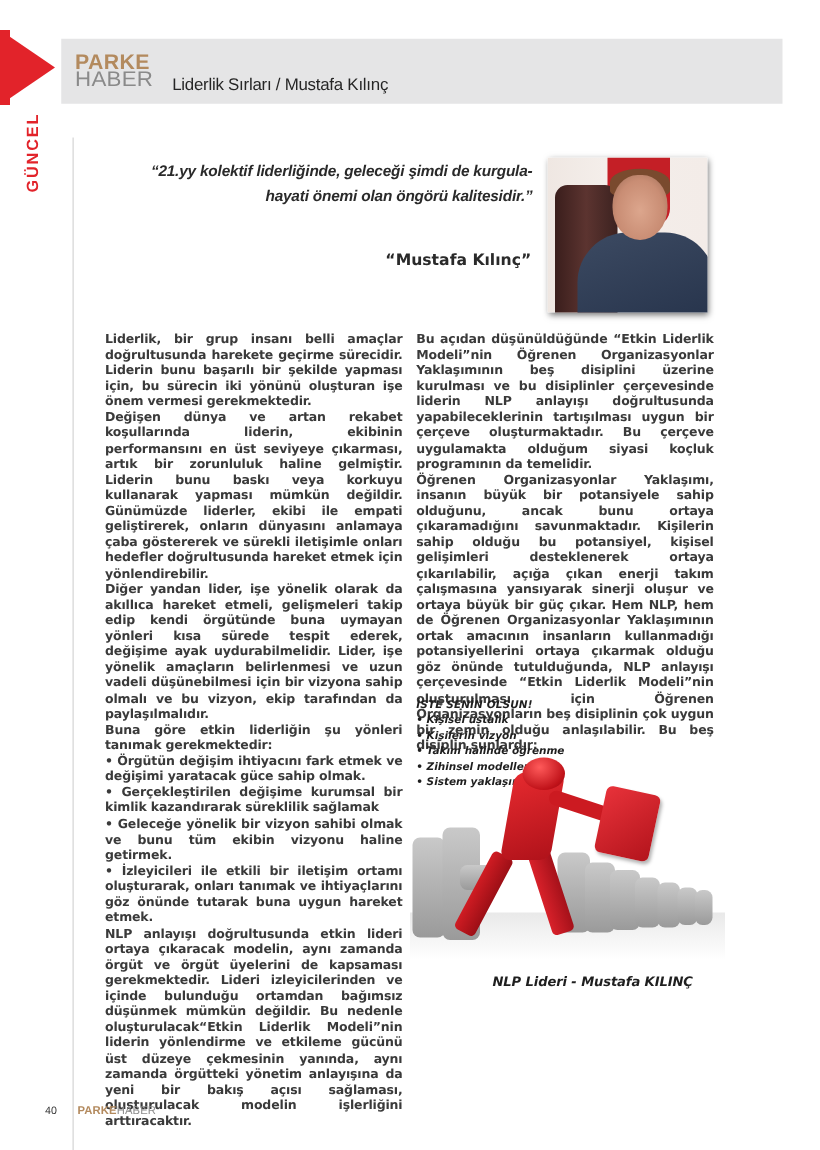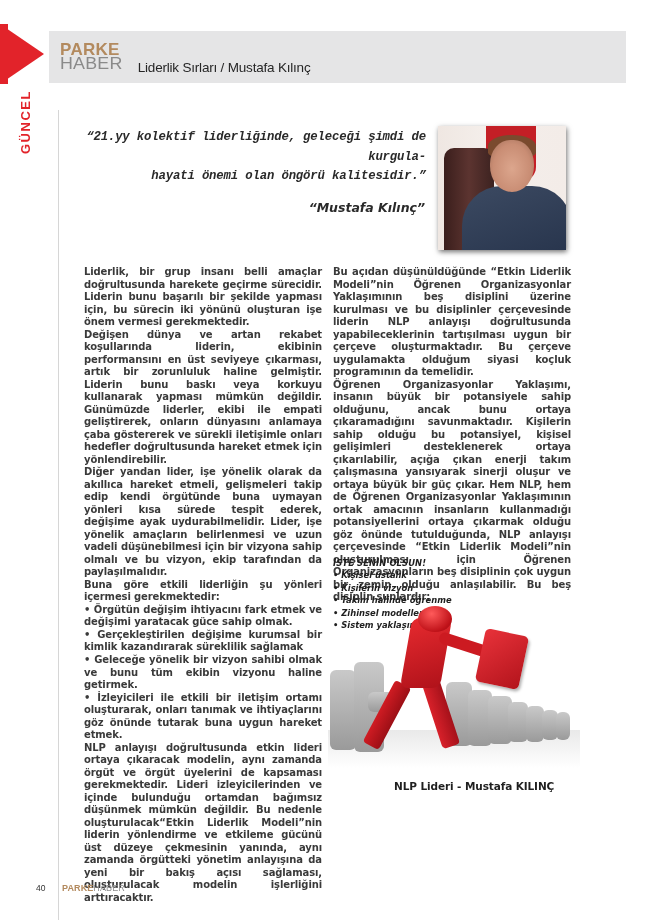--- a/index.html
+++ b/index.html
@@ -15,22 +15,22 @@
   .logo { margin-left: 11px; display: flex; flex-direction: column; line-height: 0.82; }
   .logo-parke { font-family: "Liberation Sans", sans-serif; font-weight: bold; color: #b38a5e; font-size: 17px; letter-spacing: 0.3px; }
   .logo-haber { font-family: "Liberation Sans", sans-serif; color: #8a8a8a; font-size: 17px; font-weight: normal; letter-spacing: 0.2px; -webkit-text-stroke: 0; transform: scaleX(1.05); transform-origin: left; }
   .header-title { margin-left: 18px; font-size: 13.5px; color: #262626; letter-spacing: -0.2px; margin-top: 20px; }
 
   
   .section-label { position: absolute; left: 18px; top: 154px; transform: rotate(-90deg); transform-origin: left top; color: #e2232a; font-size: 13px; font-weight: bold; letter-spacing: 1.5px; }
   .vline { position: absolute; left: 58px; top: 110px; width: 1px; height: 810px; background: #d6d6d6; }
 
   
-  .quote { position: absolute; left: 84px; top: 128px; width: 342px; text-align: right; font-family: Liberation Mono, monospace; font-style: italic; font-weight: bold; font-size: 12.3px; line-height: 19.5px; color: #2a2a2a; letter-spacing: -0.15px; }
-  .quote-author { position: absolute; left: 200px; top: 200px; width: 225px; text-align: right; font-family: "DejaVu Sans", sans-serif; font-style: italic; font-weight: bold; font-size: 12.5px; color: #2a2a2a; }
+  .quote { position: absolute; left: 84px; top: 128px; width: 342px; text-align: right; font-family: Liberation Sans, sans-serif; font-style: italic; font-weight: bold; font-size: 12.3px; line-height: 19.5px; color: #2a2a2a; letter-spacing: -0.15px; }
+  .quote-author { position: absolute; left: 200px; top: 200px; width: 225px; text-align: right; font-family: "DejaVu Sans", sans-serif; font-weight: bold; font-size: 12.5px; color: #2a2a2a; }
 
   
   .photo { position: absolute; left: 438px; top: 126px; width: 128px; height: 124px; background: #fff; box-shadow: 1px 2px 5px rgba(0,0,0,0.55); overflow: hidden; }
   .photo-bg { position: absolute; inset: 0; background: linear-gradient(90deg, #efe7e2 0%, #f4eeea 35%, #f3ece8 100%); }
   .photo-flag { position: absolute; left: 48px; top: 0; width: 50px; height: 55px; background: #c41f26; border-radius: 0 0 14px 0; }
   .photo-chair { position: absolute; left: 6px; top: 22px; width: 50px; height: 104px; background: linear-gradient(90deg, #3a1e1c, #5c3430, #3c2220); border-radius: 10px 10px 0 0; }
   .photo-body { position: absolute; left: 24px; top: 60px; width: 110px; height: 80px; background: linear-gradient(160deg, #3c4a62, #25324a); border-radius: 40px 40px 0 0; }
   .photo-head { position: absolute; left: 52px; top: 14px; width: 44px; height: 52px; background: radial-gradient(ellipse at 50% 55%, #dca68d 0%, #c98d74 60%, #9b6a55 100%); border-radius: 46% 46% 50% 50%; }
   .photo-hair { position: absolute; left: 50px; top: 9px; width: 48px; height: 22px; background: #7a4a2e; border-radius: 50% 50% 20% 20%; }
 
@@ -47,21 +47,21 @@
   
   .illus { position: absolute; left: 328px; top: 600px; width: 252px; height: 168px; overflow: hidden; }
   .ground { position: absolute; left: 0; top: 130px; width: 252px; height: 38px; background: linear-gradient(180deg, #e9e9e9, #ffffff); }
   .ghost { position: absolute; background: linear-gradient(180deg, #c9c9c9, #9a9a9a); border-radius: 6px; }
   .red-head { position: absolute; left: 92px; top: -8px; width: 34px; height: 26px; background: radial-gradient(ellipse at 40% 30%, #ff5a5a, #c01219 70%, #8a0a0f); border-radius: 50%; }
   .red-torso { position: absolute; left: 78px; top: 18px; width: 40px; height: 70px; background: linear-gradient(160deg, #e62a2f, #b0121a); transform: skewX(-10deg); border-radius: 8px; }
   .red-leg1 { position: absolute; left: 50px; top: 80px; width: 18px; height: 70px; background: linear-gradient(90deg, #d01c23, #9c0f16); transform: rotate(28deg); border-radius: 4px; }
   .red-leg2 { position: absolute; left: 104px; top: 80px; width: 18px; height: 68px; background: linear-gradient(90deg, #d8212a, #a5111a); transform: rotate(-18deg); border-radius: 4px; }
   .red-arm { position: absolute; left: 110px; top: 40px; width: 60px; height: 12px; background: #cc1a21; transform: rotate(18deg); border-radius: 6px; }
   .briefcase { position: absolute; left: 152px; top: 32px; width: 44px; height: 54px; background: linear-gradient(135deg, #e8323a, #b3141c); transform: rotate(12deg); border-radius: 5px; box-shadow: 2px 2px 3px rgba(0,0,0,0.3); }
-  .caption { position: absolute; left: 394px; top: 780px; font-family: "DejaVu Sans", sans-serif; font-weight: bold; font-size: 10.5px; color: #1f1f1f; letter-spacing: -0.1px; }
+  .caption { position: absolute; left: 394px; top: 780px; font-family: "DejaVu Sans", sans-serif; font-style: italic; font-weight: bold; font-size: 10.5px; color: #1f1f1f; letter-spacing: -0.1px; }
 
   
   .page-num { position: absolute; left: 36px; top: 883px; font-size: 8.5px; color: #333; }
   .footer-logo { position: absolute; left: 62px; top: 883px; font-size: 9px; letter-spacing: 0.1px; }
   .footer-parke { color: #b38a5e; font-weight: bold; }
   .footer-haber { color: #8d8d8d; }
 </style>
 </head>
 <body>
 
@@ -88,21 +88,21 @@
   <div class="photo-chair"></div>
   <div class="photo-body"></div>
   <div class="photo-hair"></div>
   <div class="photo-head"></div>
 </div>
 
 <div class="col col-left">
   <p>Liderlik, bir grup insanı belli amaçlar doğrultusunda harekete geçirme sürecidir. Liderin bunu başarılı bir şekilde yapması için, bu sürecin iki yönünü oluşturan işe önem vermesi gerekmektedir.</p>
   <p>Değişen dünya ve artan rekabet koşullarında liderin, ekibinin performansını en üst seviyeye çıkarması, artık bir zorunluluk haline gelmiştir. Liderin bunu baskı veya korkuyu kullanarak yapması mümkün değildir. Günümüzde liderler, ekibi ile empati geliştirerek, onların dünyasını anlamaya çaba göstererek ve sürekli iletişimle onları hedefler doğrultusunda hareket etmek için yönlendirebilir.</p>
   <p>Diğer yandan lider, işe yönelik olarak da akıllıca hareket etmeli, gelişmeleri takip edip kendi örgütünde buna uymayan yönleri kısa sürede tespit ederek, değişime ayak uydurabilmelidir. Lider, işe yönelik amaçların belirlenmesi ve uzun vadeli düşünebilmesi için bir vizyona sahip olmalı ve bu vizyon, ekip tarafından da paylaşılmalıdır.</p>
-  <p>Buna göre etkili liderliğin şu yönleri içermesi gerekmektedir:</p>
+  <p>Buna göre etkin liderliğin şu yönleri tanımak gerekmektedir:</p>
   <p>• Örgütün değişim ihtiyacını fark etmek ve değişimi yaratacak güce sahip olmak.</p>
   <p>• Gerçekleştirilen değişime kurumsal bir kimlik kazandırarak süreklilik sağlamak</p>
   <p>• Geleceğe yönelik bir vizyon sahibi olmak ve bunu tüm ekibin vizyonu haline getirmek.</p>
   <p>• İzleyicileri ile etkili bir iletişim ortamı oluşturarak, onları tanımak ve ihtiyaçlarını göz önünde tutarak buna uygun hareket etmek.</p>
   <p>NLP anlayışı doğrultusunda etkin lideri ortaya çıkaracak modelin, aynı zamanda örgüt ve örgüt üyelerini de kapsaması gerekmektedir. Lideri izleyicilerinden ve içinde bulunduğu ortamdan bağımsız düşünmek mümkün değildir. Bu nedenle oluşturulacak“Etkin Liderlik Modeli”nin liderin yönlendirme ve etkileme gücünü üst düzeye çekmesinin yanında, aynı zamanda örgütteki yönetim anlayışına da yeni bir bakış açısı sağlaması, oluşturulacak modelin işlerliğini arttıracaktır.</p>
 </div>
 
 <div class="col col-right">
   <p>Bu açıdan düşünüldüğünde “Etkin Liderlik Modeli”nin Öğrenen Organizasyonlar Yaklaşımının beş disiplini üzerine kurulması ve bu disiplinler çerçevesinde liderin NLP anlayışı doğrultusunda yapabileceklerinin tartışılması uygun bir çerçeve oluşturmaktadır. Bu çerçeve uygulamakta olduğum siyasi koçluk programının da temelidir.</p>
   <p>Öğrenen Organizasyonlar Yaklaşımı, insanın büyük bir potansiyele sahip olduğunu, ancak bunu ortaya çıkaramadığını savunmaktadır. Kişilerin sahip olduğu bu potansiyel, kişisel gelişimleri desteklenerek ortaya çıkarılabilir, açığa çıkan enerji takım çalışmasına yansıyarak sinerji oluşur ve ortaya büyük bir güç çıkar. Hem NLP, hem de Öğrenen Organizasyonlar Yaklaşımının ortak amacının insanların kullanmadığı potansiyellerini ortaya çıkarmak olduğu göz önünde tutulduğunda, NLP anlayışı çerçevesinde “Etkin Liderlik Modeli”nin oluşturulması için Öğrenen Organizasyonların beş disiplinin çok uygun bir zemin olduğu anlaşılabilir. Bu beş disiplin şunlardır:</p>

